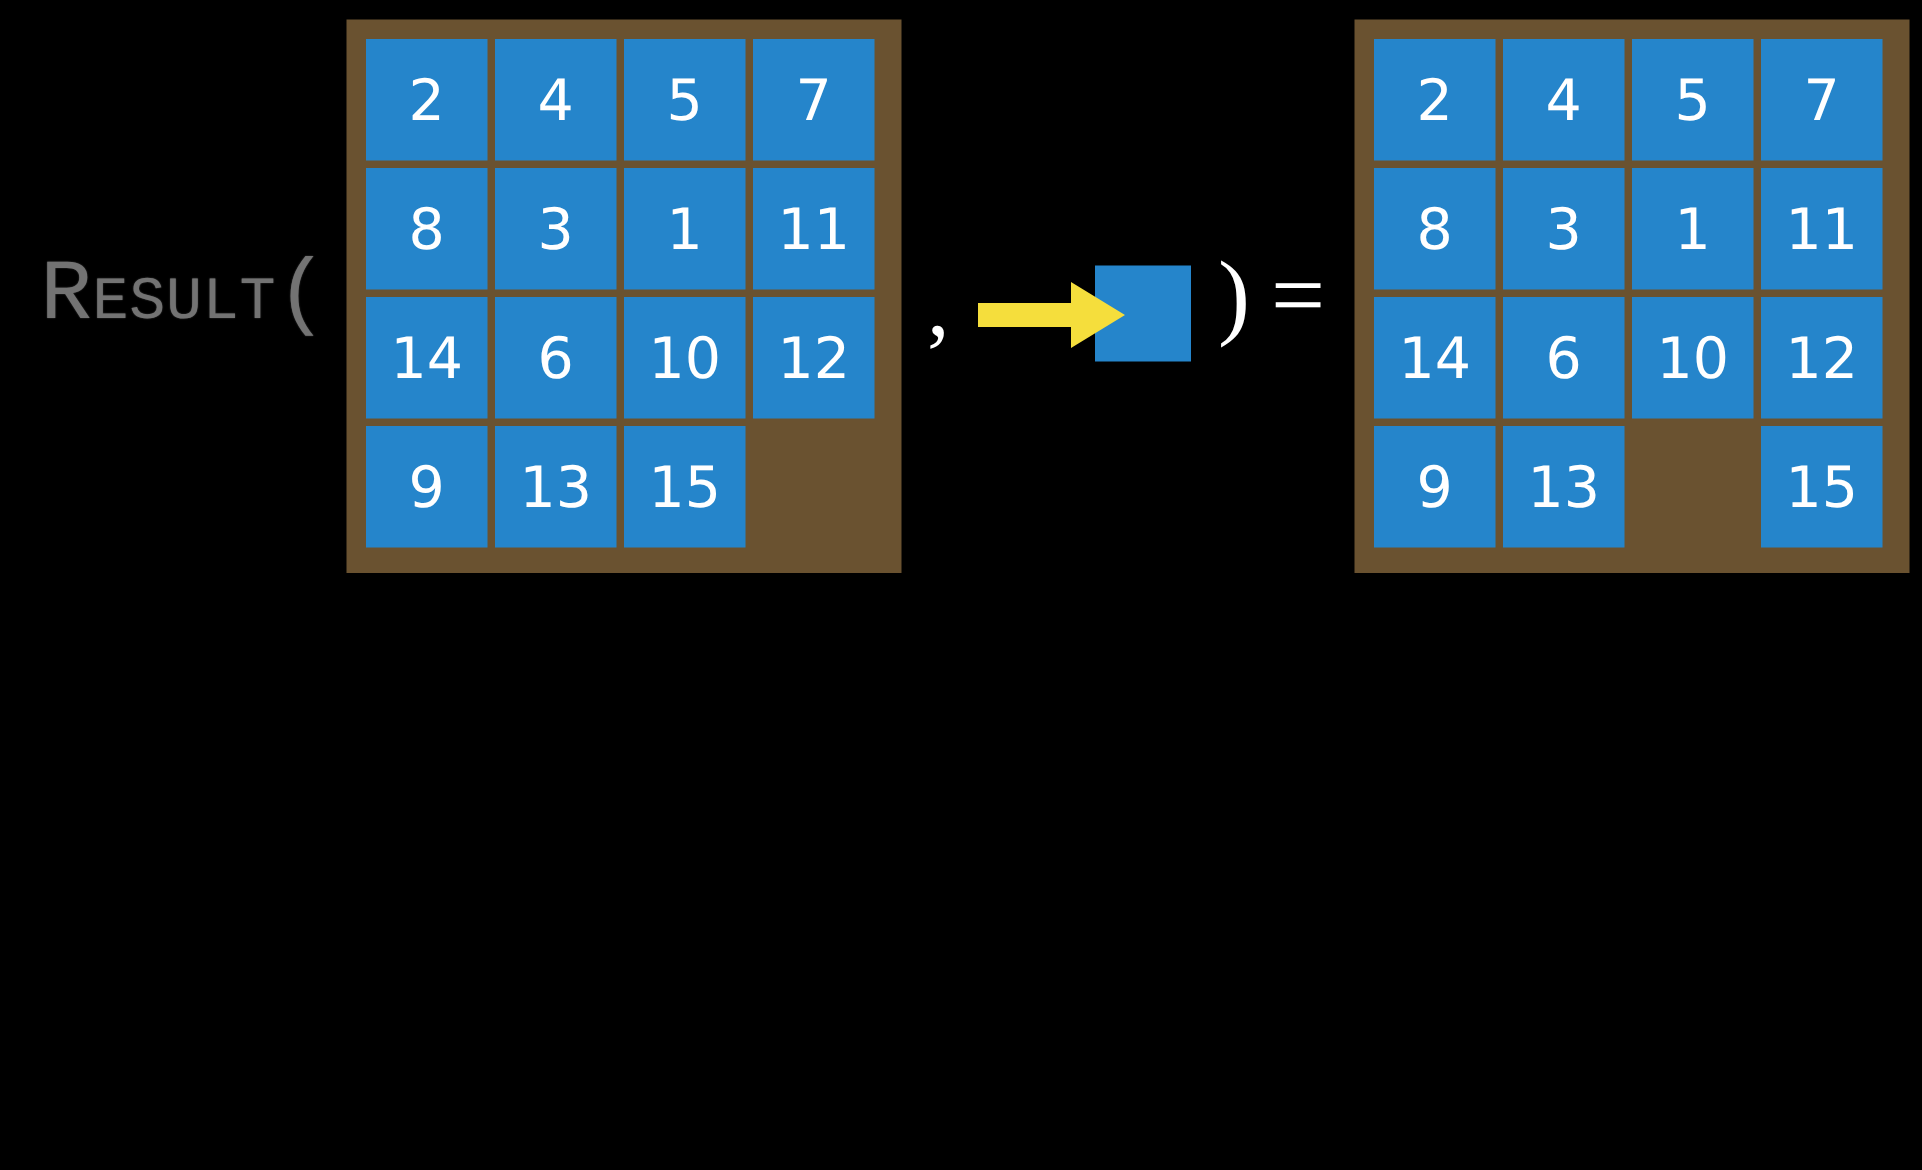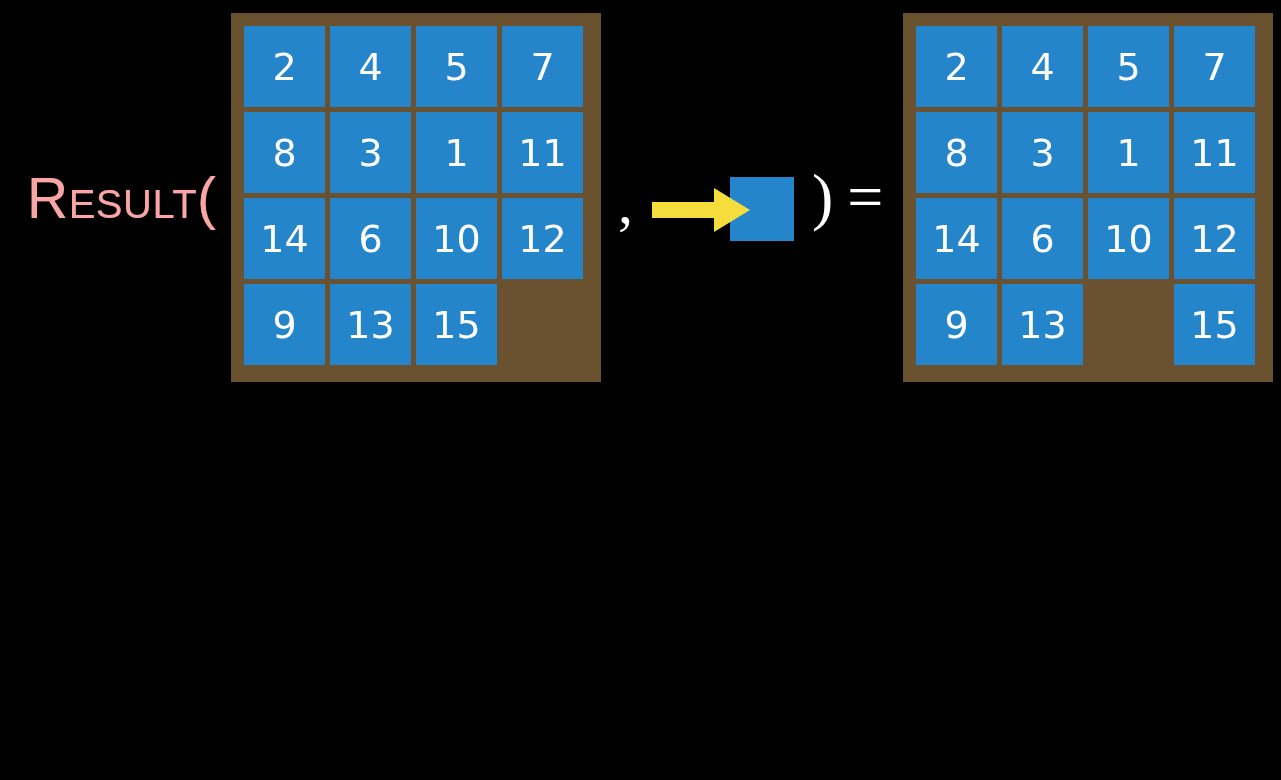--- a/index.html
+++ b/index.html
@@ -18,22 +18,22 @@
   }
 
   
   .row { position: absolute; left: 0; width: 1281px; }
   #row-0 { top: 0px;   height: 394px; }
   #row-1 { top: 392px; height: 388px; }
 
   
   .result-label {
     position: absolute;
-    color: #fca5a5;
-    font-family: Liberation Sans, sans-serif;
+    color: #737373;
+    font-family: Liberation Mono, monospace;
     font-variant: small-caps;
     white-space: nowrap;
     letter-spacing: 0.5px;
     line-height: 1;
     text-shadow: 0 0 1px rgba(255,255,255,0.35);
   }
   #row-0 .result-label { left: 27px; top: 170px; font-size: 57px; }
 
   
   .board {

